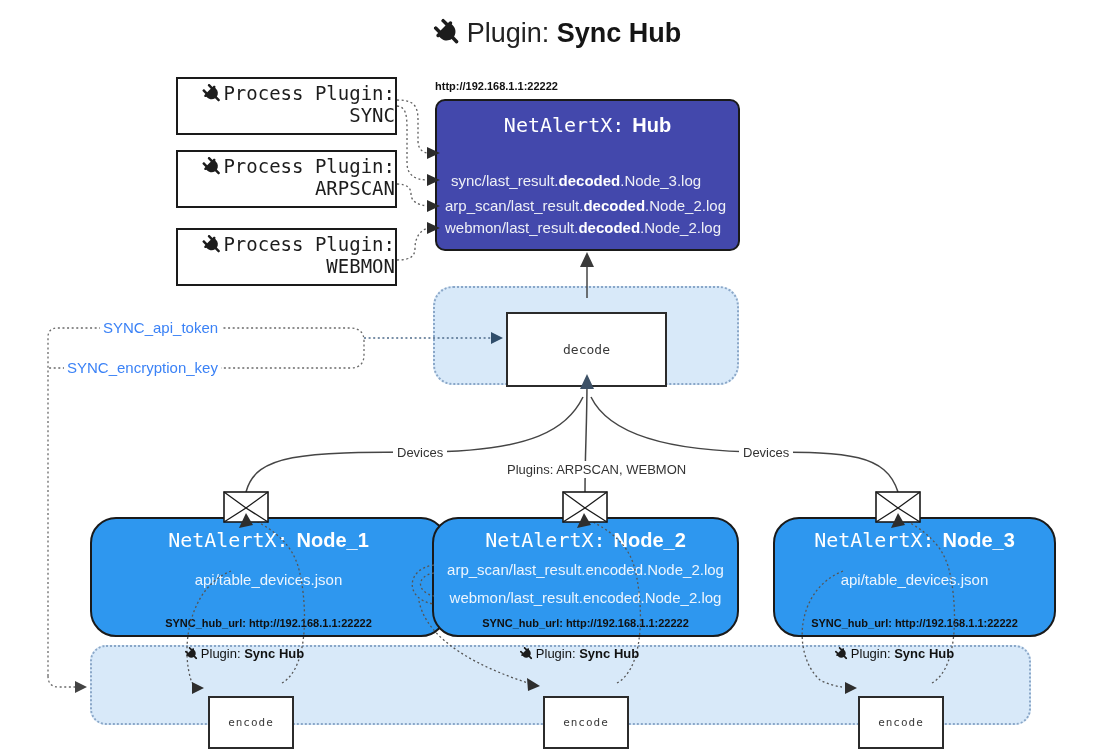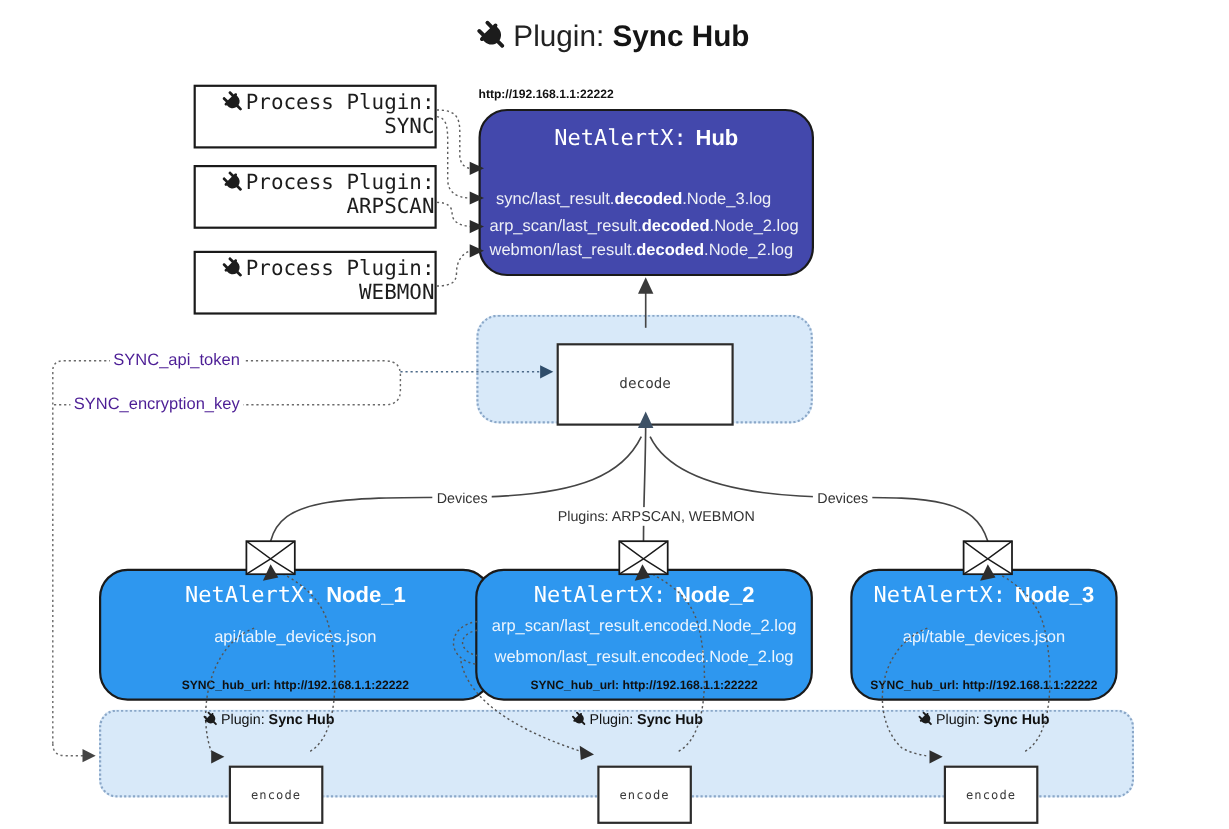--- a/index.html
+++ b/index.html
@@ -12,37 +12,37 @@
   .title b{font-weight:700;color:#151515}
 
   .pbox{position:absolute;left:176px;width:221px;height:58px;border:2px solid #1a1a1a;background:#fff;
         text-align:right;font-family:"DejaVu Sans Mono",monospace;font-size:19px;color:#1d1d1d}
   .pline1{margin-top:3px;white-space:nowrap}
   .pbox .plug{vertical-align:-4px;margin-right:2px}
 
   .hub-url{position:absolute;left:435px;top:80px;width:305px;text-align:left;
            font-size:11px;font-weight:600;color:#111}
   .hub{position:absolute;left:435px;top:99px;width:305px;height:152px;background:#4348ac;
-       border:2px solid #1a1a1a;border-radius:26px;color:#fff}
+       border:2px solid #1a1a1a;border-radius:10px;color:#fff}
   .hub-title{position:absolute;top:12px;left:0;right:0;text-align:center;font-size:20px;
              font-family:"DejaVu Sans Mono",monospace}
   .hub-title b{font-family:"Liberation Sans",sans-serif;margin-left:8px}
   .hub-log{position:absolute;font-size:15px;color:#eef0f6;white-space:nowrap}
   .hub-log b{color:#fff}
 
   .panel{position:absolute;background:#d8e9f9;border:2px dotted #8aa7c8;border-radius:20px}
   .decode-panel{left:433px;top:286px;width:306px;height:99px}
   .band{left:90px;top:645px;width:941px;height:80px;border-radius:16px}
 
   .iobox{position:absolute;background:#fff;border:2px solid #2b2b2b;color:#3a3a3a;
          font-family:"DejaVu Sans Mono",monospace;display:flex;align-items:center;justify-content:center}
   .decode-box{left:506px;top:312px;width:161px;height:75px;font-size:13px}
   .enc-box{top:696px;width:86px;height:53px;font-size:11px;letter-spacing:1px}
 
-  .token{position:absolute;background:#fff;font-size:15px;color:#4c1d95;z-index:6;padding:0 3px;line-height:18px}
+  .token{position:absolute;background:#fff;font-size:15px;color:#3b82f6;z-index:6;padding:0 3px;line-height:18px}
   .t1{left:100px;top:319px}
   .t2{left:64px;top:359px}
 
   .edge-label{position:absolute;background:#fff;font-size:13px;color:#333;z-index:6;padding:1px 4px;white-space:nowrap}
 
   .node{position:absolute;top:517px;height:120px;background:#2e97ef;border:2px solid #1a1a1a;
         border-radius:26px;color:#fff}
   .node-title{position:absolute;top:9px;left:0;right:0;text-align:center;font-size:20px;
               font-family:"DejaVu Sans Mono",monospace;white-space:nowrap}
   .node-title b{font-family:"Liberation Sans",sans-serif;margin-left:8px}
@@ -108,21 +108,21 @@
     <div class="node-title"><span>NetAlertX:</span><b>Node_1</b></div>
     <div class="node-file" style="top:52px">api/table_devices.json</div>
     <div class="node-huburl">SYNC_hub_url: http://192.168.1.1:22222</div>
   </div>
   <div class="node" style="left:432px;width:307px">
     <div class="node-title"><span>NetAlertX:</span><b>Node_2</b></div>
     <div class="node-file" style="top:42px">arp_scan/last_result.encoded.Node_2.log</div>
     <div class="node-file" style="top:70px">webmon/last_result.encoded.Node_2.log</div>
     <div class="node-huburl">SYNC_hub_url: http://192.168.1.1:22222</div>
   </div>
-  <div class="node" style="left:773px;width:243px">
+  <div class="node" style="left:773px;width:283px">
     <div class="node-title"><span>NetAlertX:</span><b>Node_3</b></div>
     <div class="node-file" style="top:52px">api/table_devices.json</div>
     <div class="node-huburl">SYNC_hub_url: http://192.168.1.1:22222</div>
   </div>
 
   <div class="panel band"></div>
 
   <div class="enc-label" style="left:145px"><svg class="plug" width="12" height="14" viewBox="0 0 384 512">
         <path fill="#1c1c1c" d="M96 0c17.7 0 32 14.3 32 32v96h128V32c0-17.7 14.3-32 32-32s32 14.3 32 32v96h32c17.7 0 32 14.3 32 32s-14.3 32-32 32v32c0 77.4-55 142-128 156.8V480c0 17.7-14.3 32-32 32s-32-14.3-32-32V380.8C87 366 32 301.4 32 224v-32c-17.7 0-32-14.3-32-32s14.3-32 32-32h32V32C64 14.3 78.3 0 96 0z"></path>
       </svg><span>Plugin:</span>&nbsp;<b>Sync Hub</b></div>

